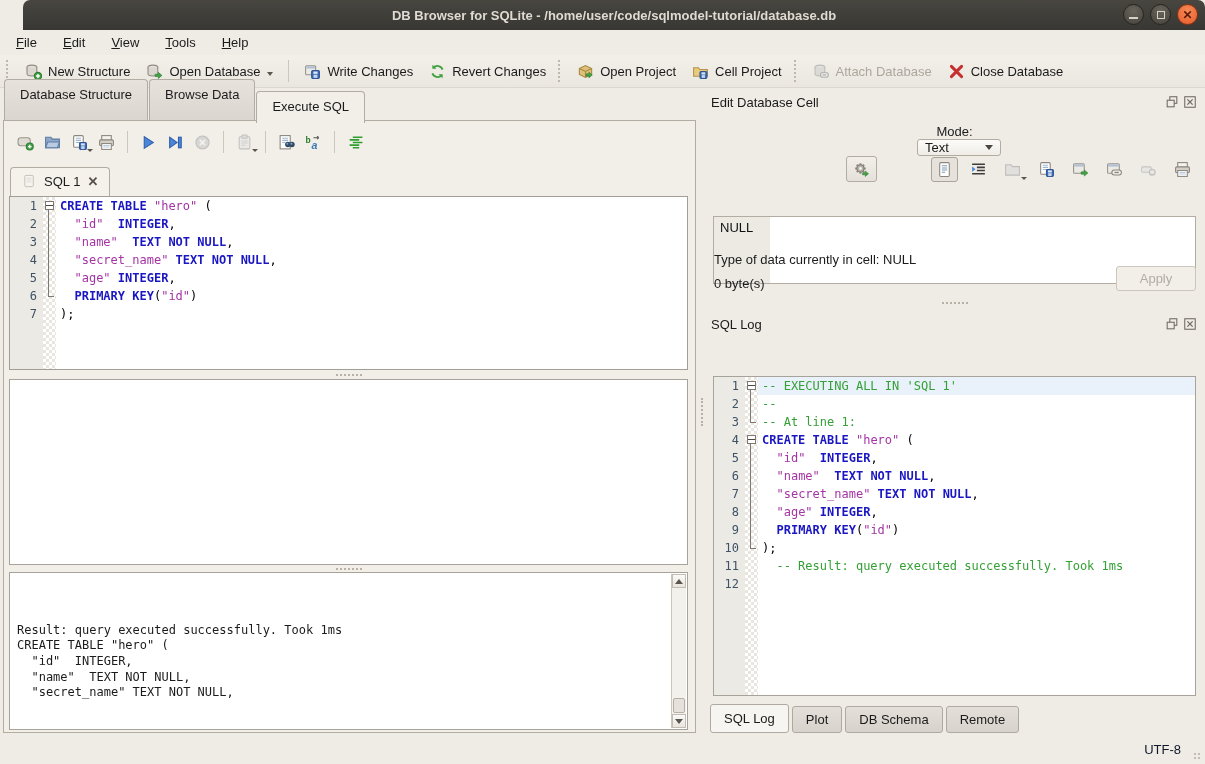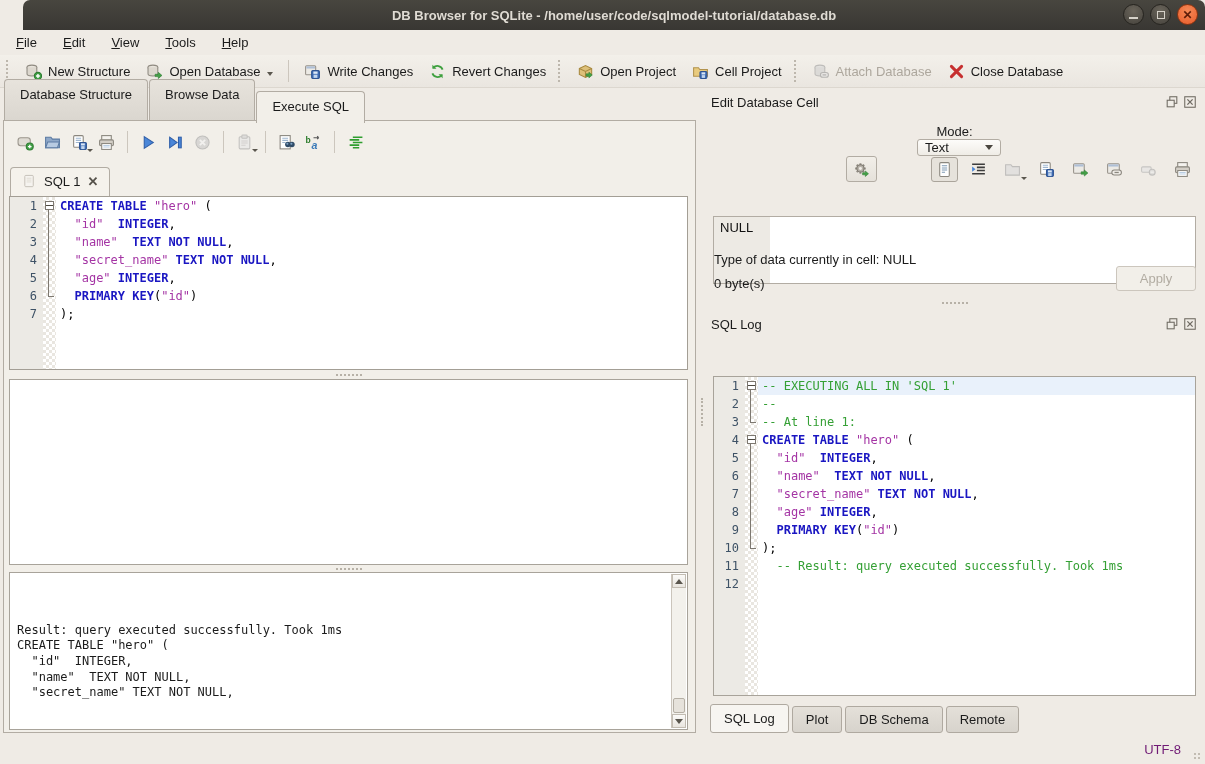--- a/index.html
+++ b/index.html
@@ -135,21 +135,21 @@
   .clearbtn{position:absolute;right:0;width:80px;}
 
   .logframe{position:absolute;top:288px;left:8px;right:9px;height:320px;background:#fff;border:1px solid #a8a39a;overflow:hidden;}
 
   .btabs{position:absolute;left:5px;bottom:2px;height:28px;display:flex;align-items:flex-end;}
   .btab{padding:5px 13px;background:linear-gradient(#e4e0d9,#d7d3cc);border:1px solid #afa9a0;border-radius:3px;margin-right:3px;}
   .btab.active{background:#f7f5f1;padding:6px 13px;}
 
   
   .statusbar{position:absolute;left:0;right:0;bottom:0;height:29px;background:#efebe5;display:flex;align-items:center;
-    justify-content:flex-end;padding-right:24px;color:#701a75;}
+    justify-content:flex-end;padding-right:24px;color:#0f172a;}
   .sgrip{position:absolute;right:4px;bottom:4px;width:8px;height:8px;
     background-image:radial-gradient(#c2bcb2 1px,transparent 1.2px);background-size:4px 4px;}
 </style>
 </head>
 <body>
 
 <div class="window">
 
   <div class="titlebar">
     <div class="titletext">DB Browser for SQLite - /home/user/code/sqlmodel-tutorial/database.db</div>

